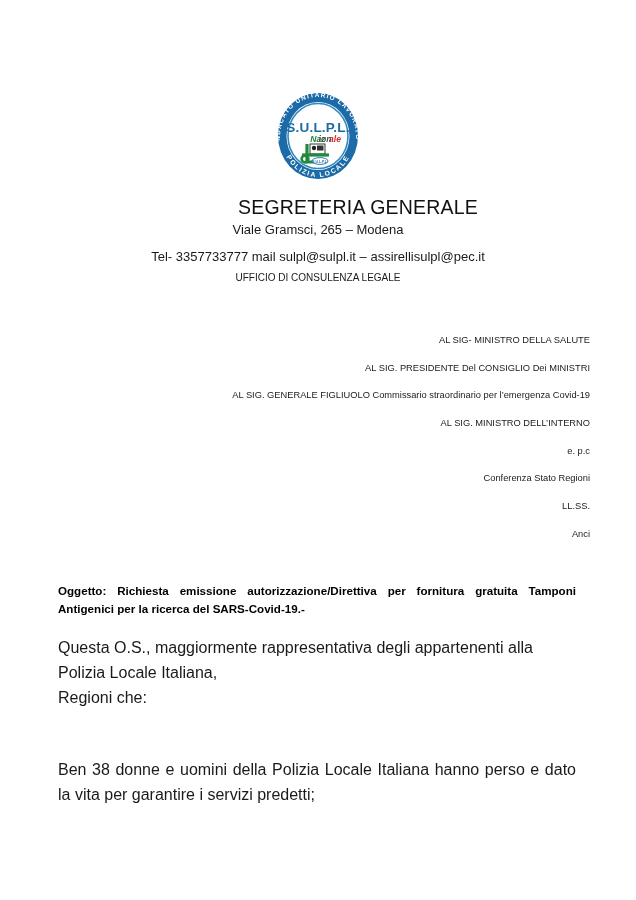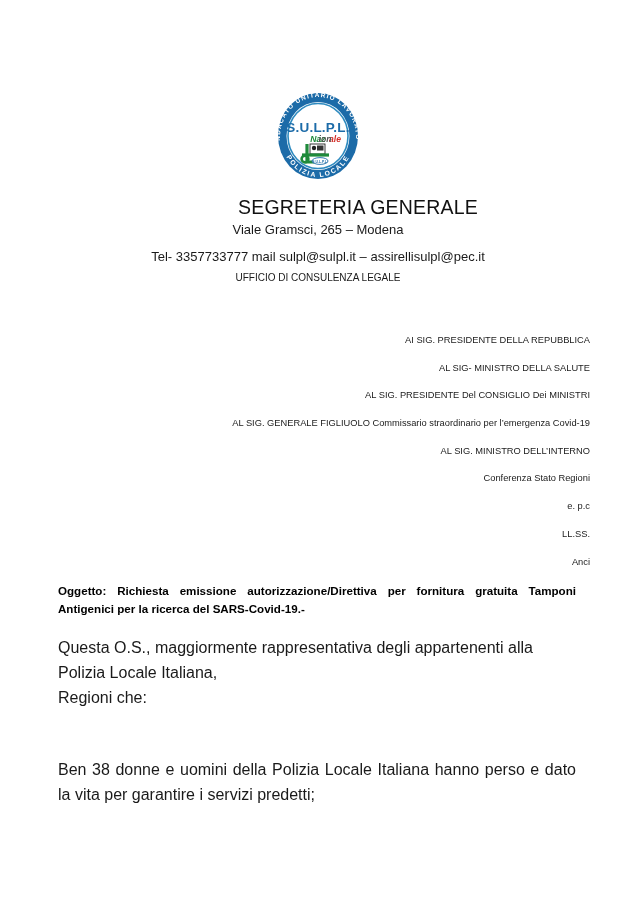--- a/index.html
+++ b/index.html
@@ -160,27 +160,26 @@
       </svg>
     </div>
   </div>
 
   <div class="hdr hdr-title">SEGRETERIA GENERALE</div>
   <div class="hdr hdr-addr">Viale Gramsci, 265 – Modena</div>
   <div class="hdr hdr-contact">Tel- 3357733777 mail  sulpl@sulpl.it – assirellisulpl@pec.it</div>
   <div class="hdr hdr-office">UFFICIO DI CONSULENZA LEGALE</div>
 
   <div class="addressees">
-    <div class="addressee-line">AI SIG. PRESIDENTE DELLA REPUBBLICA</div>
     <div class="addressee-line">AL SIG- MINISTRO DELLA SALUTE</div>
     <div class="addressee-line">AL SIG. PRESIDENTE Del CONSIGLIO Dei MINISTRI</div>
     <div class="addressee-line">AL SIG. GENERALE FIGLIUOLO Commissario straordinario per l’emergenza Covid-19</div>
     <div class="addressee-line">AL SIG. MINISTRO DELL’INTERNO</div>
+    <div class="addressee-line">e. p.c</div>
     <div class="addressee-line">Conferenza Stato Regioni</div>
-    <div class="addressee-line">e. p.c</div>
     <div class="addressee-line">LL.SS.</div>
     <div class="addressee-line">Anci</div>
   </div>
 
   <div class="oggetto">Oggetto: Richiesta emissione autorizzazione/Direttiva per fornitura gratuita Tamponi Antigenici per la ricerca del SARS-Covid-19.-</div>
 
   <div class="body-block p-intro">Questa O.S., maggiormente rappresentativa degli appartenenti alla Polizia Locale Italiana,</div>
   <div class="body-block p-premesso">Regioni che:</div>
   <div class="body-block p-ben27">Ben 38 donne e uomini della Polizia Locale Italiana hanno perso e dato la vita per garantire i servizi predetti;</div>
 

